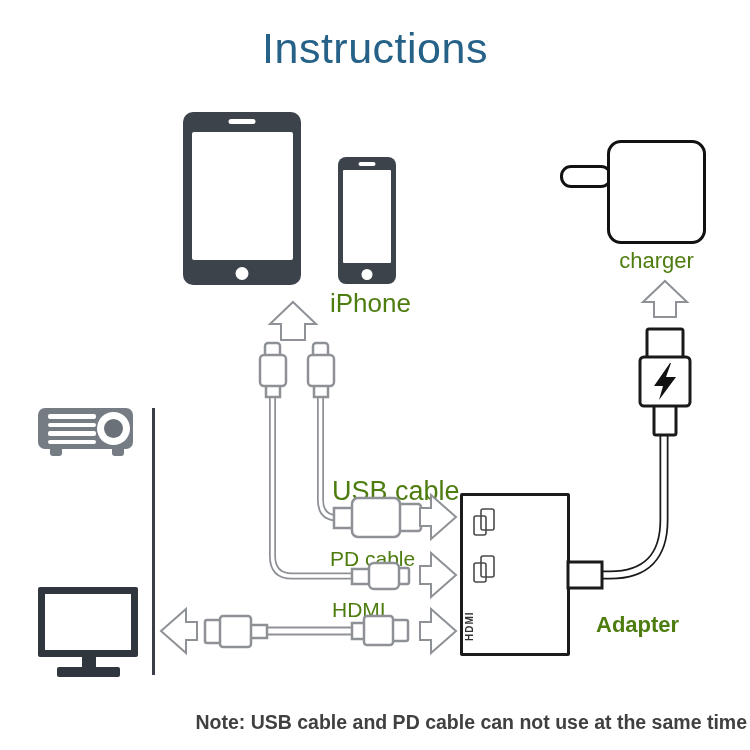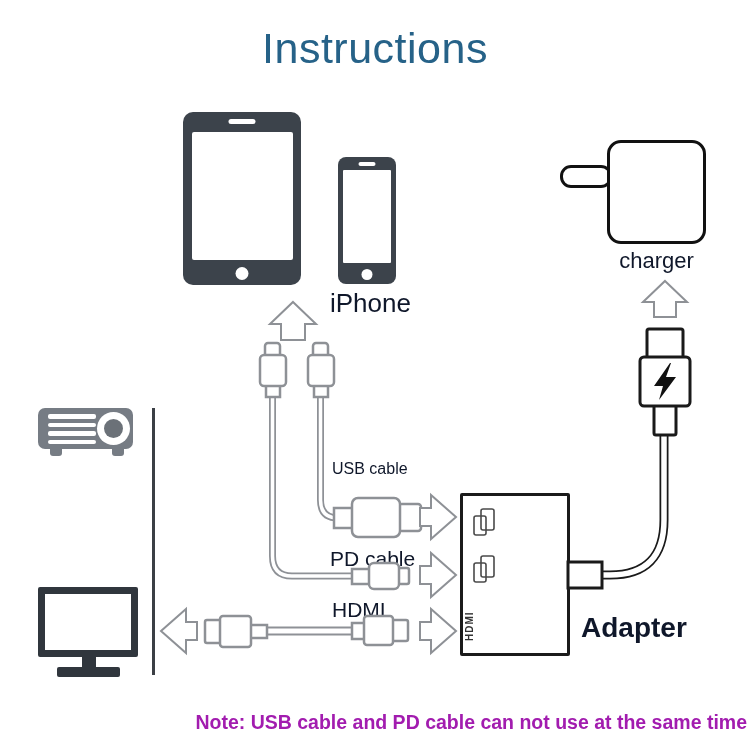--- a/index.html
+++ b/index.html
@@ -6,21 +6,21 @@
   html, body { background: #fff; }
   body { font-family: "Liberation Sans", sans-serif; }
   .stage {
     position: relative;
     width: 750px;
     height: 750px;
     background: #fff;
     overflow: hidden;
   }
   .abs { position: absolute; }
-  .label { color: #0f172a; }
+  .label { color: #4d7c0f; }
   .center { text-align: center; }
 
   
   .title {
     left: 0; top: 24px; width: 750px;
     text-align: center;
     font-size: 43px;
     color: #266288;
     letter-spacing: 0.5px;
   }
@@ -55,24 +55,24 @@
                   border: 3.5px solid #111; border-radius: 14px; background: #fff; }
   .charger-label { left: 607px; top: 248px; width: 99px; font-size: 22px; }
 
   
   .adapter-body { left: 460px; top: 493px; width: 110px; height: 163px;
                   border: 3px solid #1b1b1b; border-radius: 2px; background: #fff; z-index: 1; }
   .adapter-port-label { left: 464px; top: 603px; width: 18px; height: 46px;
                         writing-mode: vertical-rl; transform: rotate(180deg);
                         font-size: 10px; font-weight: 700; letter-spacing: 1px;
                         color: #333; text-align: center; z-index: 3; }
-  .adapter-label { left: 581px; top: 612px; font-size: 28px; font-weight: 700; }
-
-  
-  .usb-label  { left: 332px; top: 460px; font-size: 16px; }
+  .adapter-label { left: 596px; top: 612px; font-size: 22px; font-weight: 700; }
+
+  
+  .usb-label  { left: 332px; top: 476px; font-size: 27px; }
   .pd-label   { left: 330px; top: 547px; font-size: 21px; text-align: right; }
   .hdmi-label { left: 332px; top: 598px; font-size: 21px; }
 
   
   .projector-body { left: 38px; top: 408px; width: 95px; height: 41px;
                     background: #767c84; border-radius: 7px; }
   .projector-body .stripe { position: absolute; left: 10px; width: 48px; height: 4.5px;
                             background: #fff; border-radius: 2px; }
   .projector-body .lens-outer { position: absolute; left: 58.5px; top: 3.5px;
                                 width: 33px; height: 33px; background: #fff; border-radius: 50%; }
@@ -85,21 +85,21 @@
   .monitor-frame { left: 38px; top: 587px; width: 100px; height: 70px;
                    border: 7px solid #30363d; background: #fff; border-radius: 2px; }
   .monitor-stand { left: 82px; top: 656px; width: 14px; height: 13px; background: #30363d; }
   .monitor-base  { left: 57px; top: 667px; width: 63px; height: 10px; background: #30363d; border-radius: 2px; }
   .monitor-label { left: 38px; top: 684px; width: 100px; font-size: 20px; font-weight: 700; }
 
   
   .vline { left: 152px; top: 408px; width: 2.5px; height: 267px; background: #3b3f45; }
 
   
-  .note { right: 3px; top: 711px; font-size: 19.5px; font-weight: 700; color: #a21caf; white-space: nowrap; }
+  .note { right: 3px; top: 711px; font-size: 19.5px; font-weight: 700; color: #404040; white-space: nowrap; }
 
   
   .overlay { position: absolute; left: 0; top: 0; width: 750px; height: 750px; z-index: 2; }
 </style>
 </head>
 <body>
 
 <div class="stage">
 
   <div class="abs title">Instructions</div>

